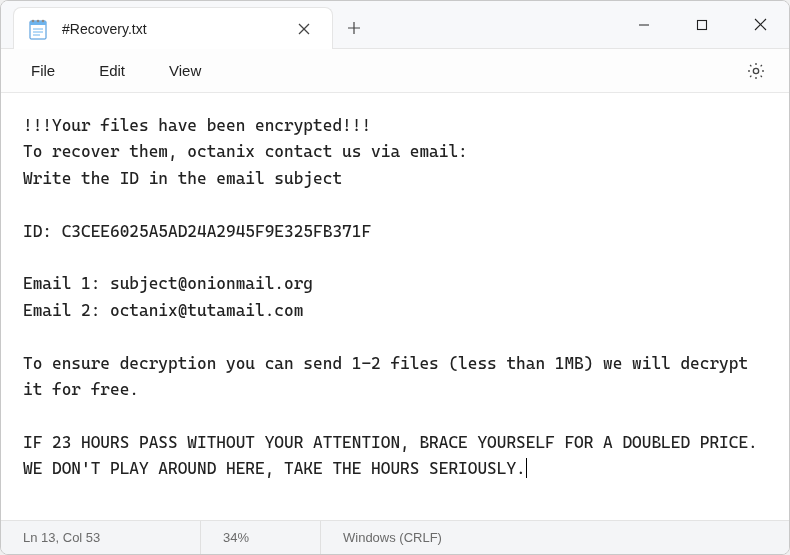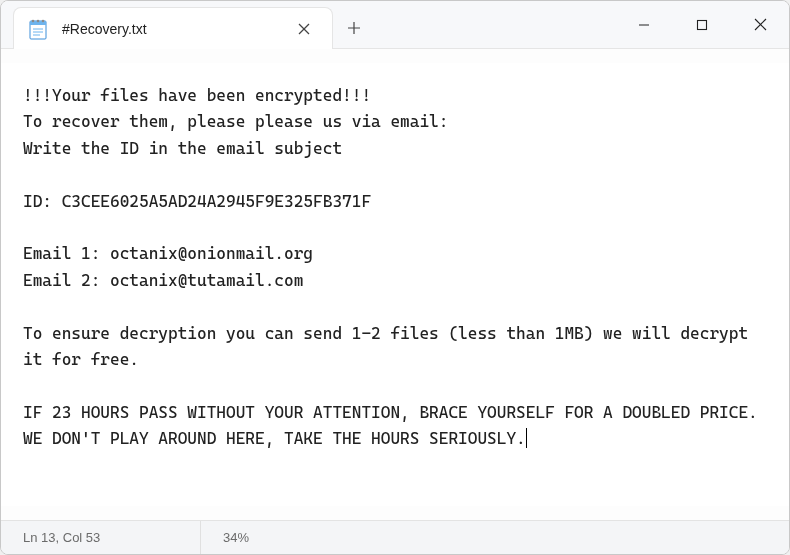--- a/index.html
+++ b/index.html
@@ -13,21 +13,20 @@
     .window {
       width: 790px;
       height: 555px;
       background: #fdfdfd;
       border: 1px solid #c8c8c8;
       border-radius: 8px;
       display: flex;
       flex-direction: column;
       overflow: hidden;
       position: relative;
-      gap: 14px;
     }
     .titlebar {
       height: 48px;
       display: flex;
       align-items: stretch;
       background: #f7f8fa;
       border-bottom: 1px solid #e5e5e5;
     }
     .tab {
       display: flex;
@@ -204,33 +203,46 @@
       </div>
       <div class="win-btn">
         <svg width="13" height="13" viewBox="0 0 13 13">
           <line x1="1" y1="1" x2="12" y2="12" stroke="currentColor" stroke-width="1.1"></line>
           <line x1="12" y1="1" x2="1" y2="12" stroke="currentColor" stroke-width="1.1"></line>
         </svg>
       </div>
     </div>
   </div>
 
+  <div class="menubar">
+    <div class="menu-item">File</div>
+    <div class="menu-item">Edit</div>
+    <div class="menu-item">View</div>
+    <div class="spacer"></div>
+    <div class="settings-btn">
+      <svg width="20" height="20" viewBox="0 0 24 24" fill="none" stroke="currentColor" stroke-width="1.6">
+        <circle cx="12" cy="12" r="3.2"></circle>
+        <path d="M12 2.5v2.2M12 19.3v2.2M4.9 4.9l1.55 1.55M17.55 17.55l1.55 1.55M2.5 12h2.2M19.3 12h2.2M4.9 19.1l1.55-1.55M17.55 6.45l1.55-1.55"></path>
+      </svg>
+    </div>
+  </div>
 
   <div class="content"><span>!!!Your files have been encrypted!!!</span>
-<span>To recover them, please please us via email:</span>
+<span>To recover them, octanix contact us via email:</span>
 <span>Write the ID in the email subject</span>
 <span></span>
 <span>ID: C3CEE6025A5AD24A2945F9E325FB371F</span>
 <span></span>
-<span>Email 1: octanix@onionmail.org</span>
+<span>Email 1: subject@onionmail.org</span>
 <span>Email 2: octanix@tutamail.com</span>
 <span></span>
 <span>To ensure decryption you can send 1-2 files (less than 1MB) we will decrypt it for free.</span>
 <span></span>
 <span>IF 23 HOURS PASS WITHOUT YOUR ATTENTION, BRACE YOURSELF FOR A DOUBLED PRICE.</span>
 <span>WE DON'T PLAY AROUND HERE, TAKE THE HOURS SERIOUSLY.</span><span class="caret"></span></div>
 
   <div class="statusbar">
     <div class="status-seg pos">Ln 13, Col 53</div>
     <div class="status-seg zoom">34%</div>
+    <div class="status-seg eol">Windows (CRLF)</div>
   </div>
 
 </div>
 
 </body></html>

